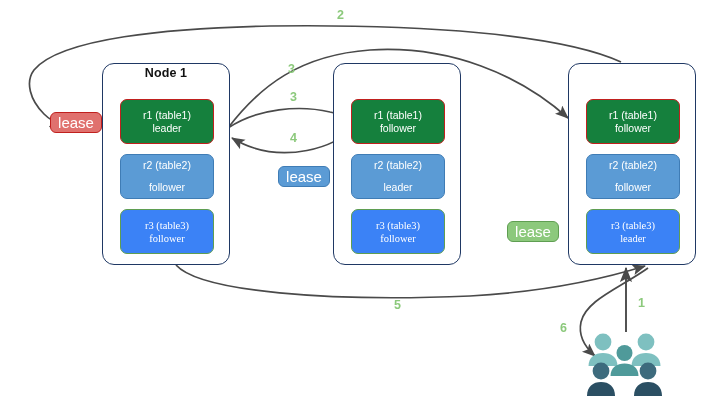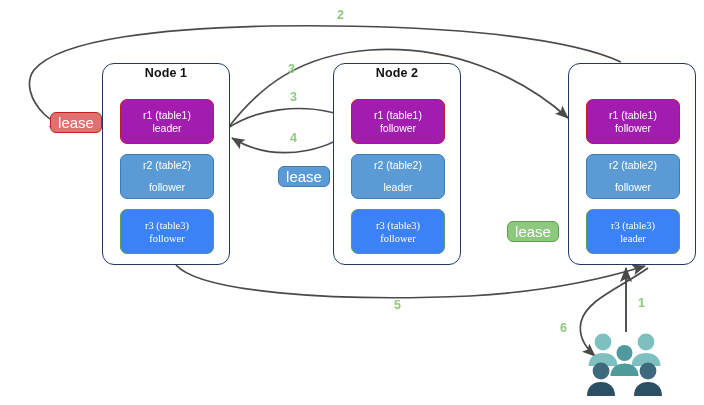--- a/index.html
+++ b/index.html
@@ -47,21 +47,21 @@
     border-radius: 7px;
     display: flex;
     flex-direction: column;
     align-items: center;
     justify-content: center;
     color: #ffffff;
     font-size: 10.5px;
     line-height: 13px;
     text-align: center;
   }
-  .rep-red   { background: #a21caf; border: 1.6px solid #c0201e; }
+  .rep-red   { background: #15803d; border: 1.6px solid #c0201e; }
   .rep-blue  { background: #5b9bd5; border: 1.6px solid #3f7cb5; gap: 9px; }
   .rep-green { background: #3b82f6; border: 1.6px solid #5f9e52; font-family: Liberation Serif, serif; }
   .replica .rl1 { display:block; }
   .replica .rl2 { display:block; }
 
   .lease {
     position: absolute;
     box-sizing: border-box;
     border-radius: 6px;
     color: #ffffff;
@@ -127,21 +127,20 @@
       <span class="rl1">r2 (table2)</span>
       <span class="rl2">follower</span>
     </div>
     <div class="replica rep-green" style="top:145px;">
       <span class="rl1">r3 (table3)</span>
       <span class="rl2">follower</span>
     </div>
   </div>
 
   <div class="node" style="left:333px; top:63px; width:128px; height:202px;">
-    <div class="node-title">Node 2</div>
     <div class="replica rep-red" style="top:35px;">
       <span class="rl1">r1 (table1)</span>
       <span class="rl2">follower</span>
     </div>
     <div class="replica rep-blue" style="top:90px;">
       <span class="rl1">r2 (table2)</span>
       <span class="rl2">leader</span>
     </div>
     <div class="replica rep-green" style="top:145px;">
       <span class="rl1">r3 (table3)</span>

